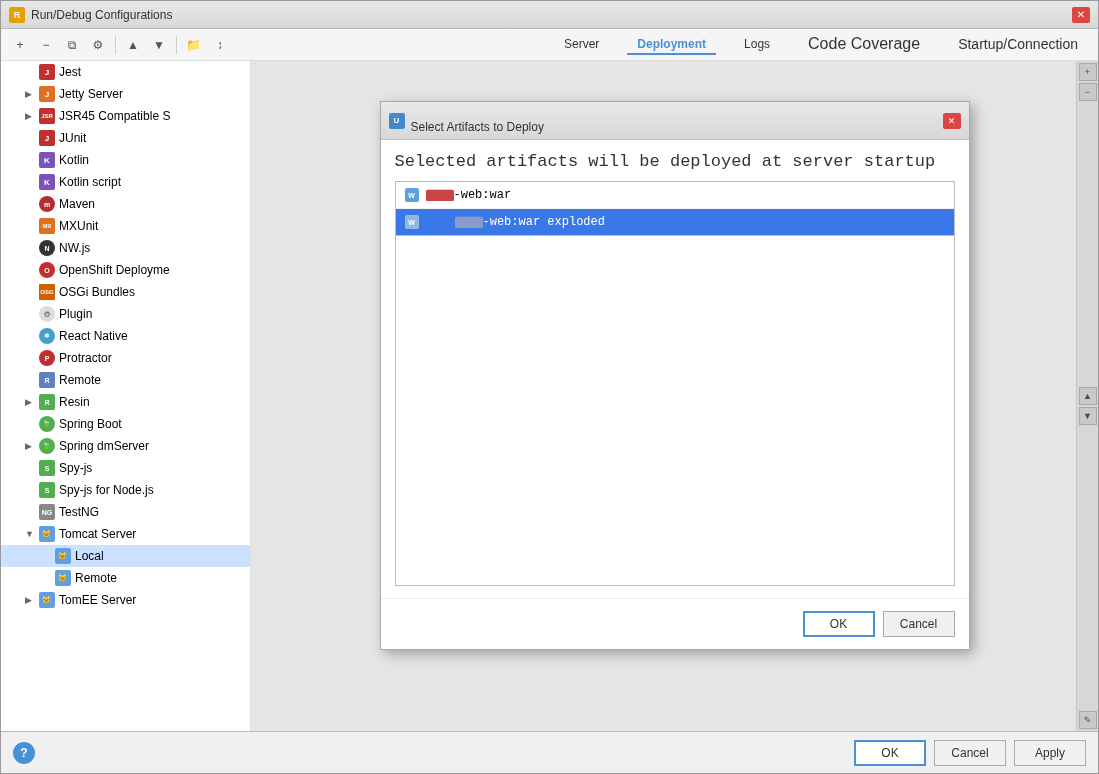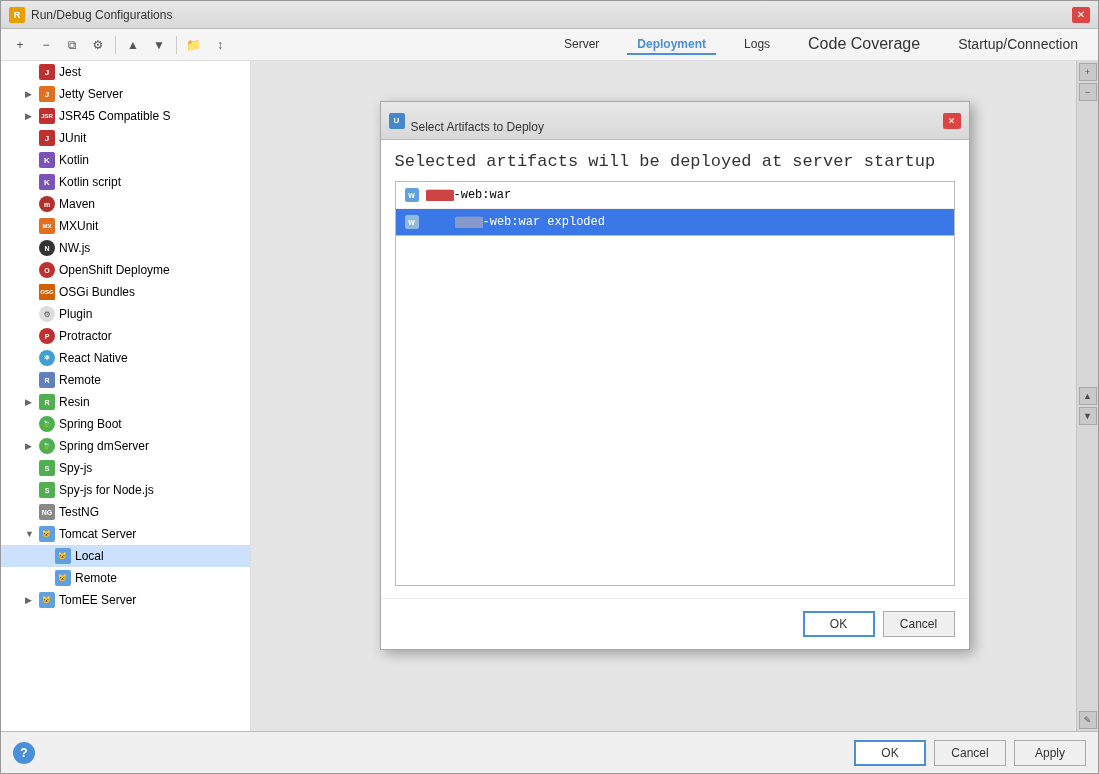--- a/index.html
+++ b/index.html
@@ -478,28 +478,28 @@
       </div>
 
       <div class="sidebar-item indent1">
         <span class="tree-arrow empty"></span>
         <div class="icon-box icon-plugin">⚙</div>
         <span>Plugin</span>
       </div>
 
       <div class="sidebar-item indent1">
         <span class="tree-arrow empty"></span>
+        <div class="icon-box icon-reactnative">⚛</div>
+        <span>React Native</span>
+      </div>
+
+      <div class="sidebar-item indent1">
+        <span class="tree-arrow empty"></span>
         <div class="icon-box icon-protractor">P</div>
         <span>Protractor</span>
-      </div>
-
-      <div class="sidebar-item indent1">
-        <span class="tree-arrow empty"></span>
-        <div class="icon-box icon-reactnative">⚛</div>
-        <span>React Native</span>
       </div>
 
       <div class="sidebar-item indent1">
         <span class="tree-arrow empty"></span>
         <div class="icon-box icon-remote" style="background:#6080c0;">R</div>
         <span>Remote</span>
       </div>
 
       <div class="sidebar-item indent1">
         <span class="tree-arrow collapsed"></span>

